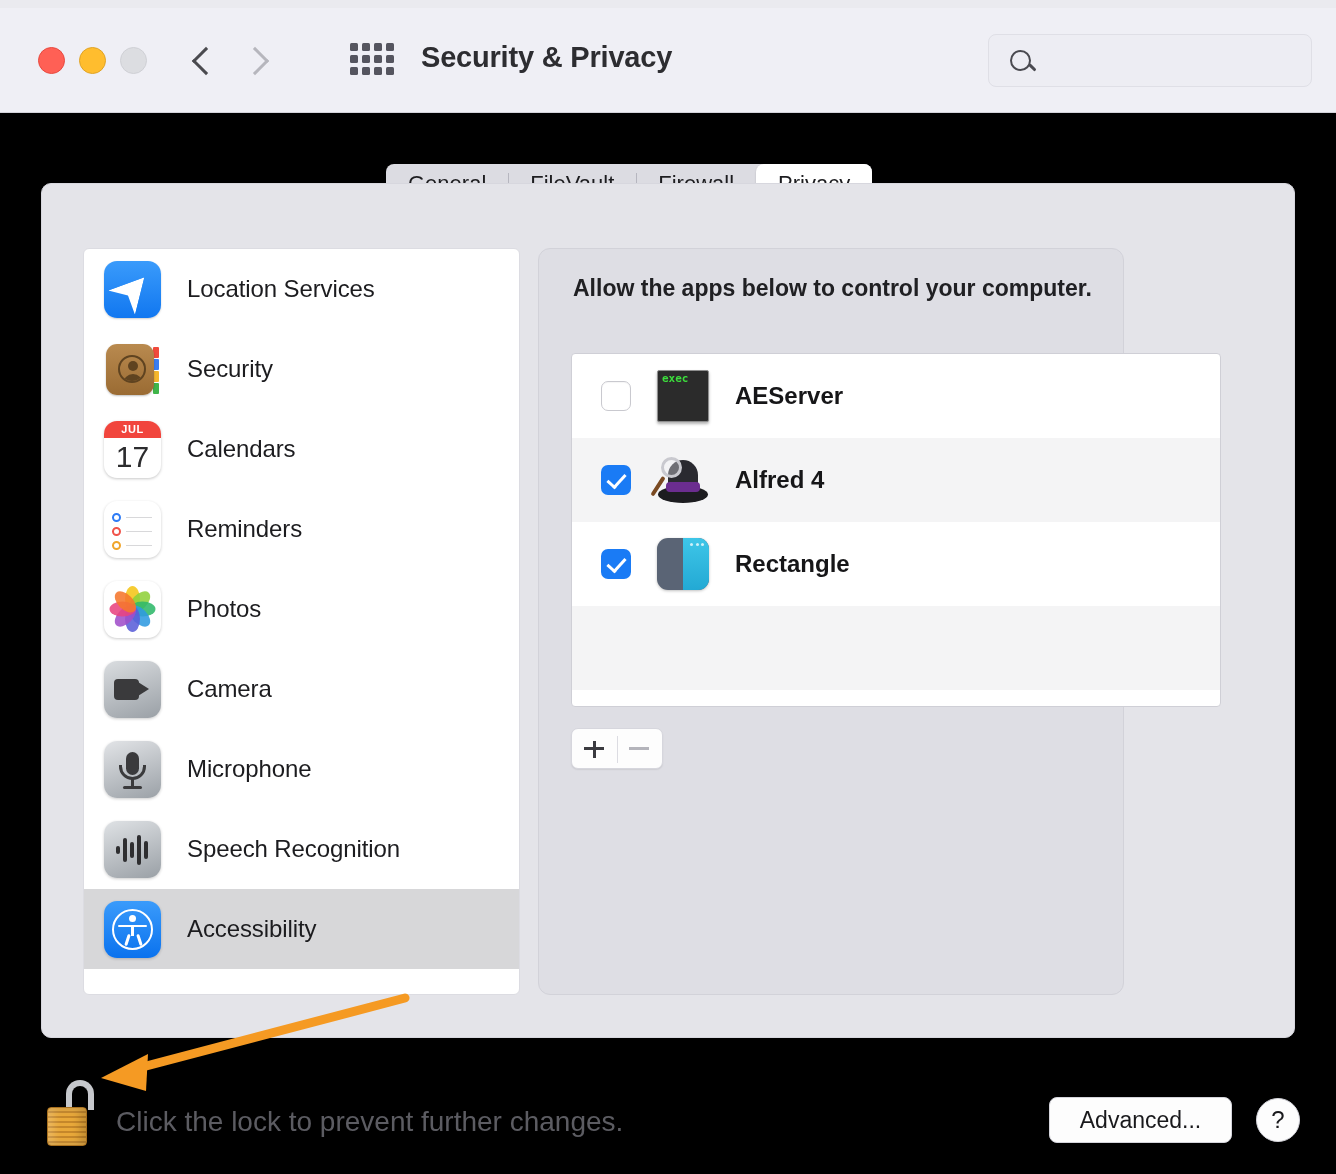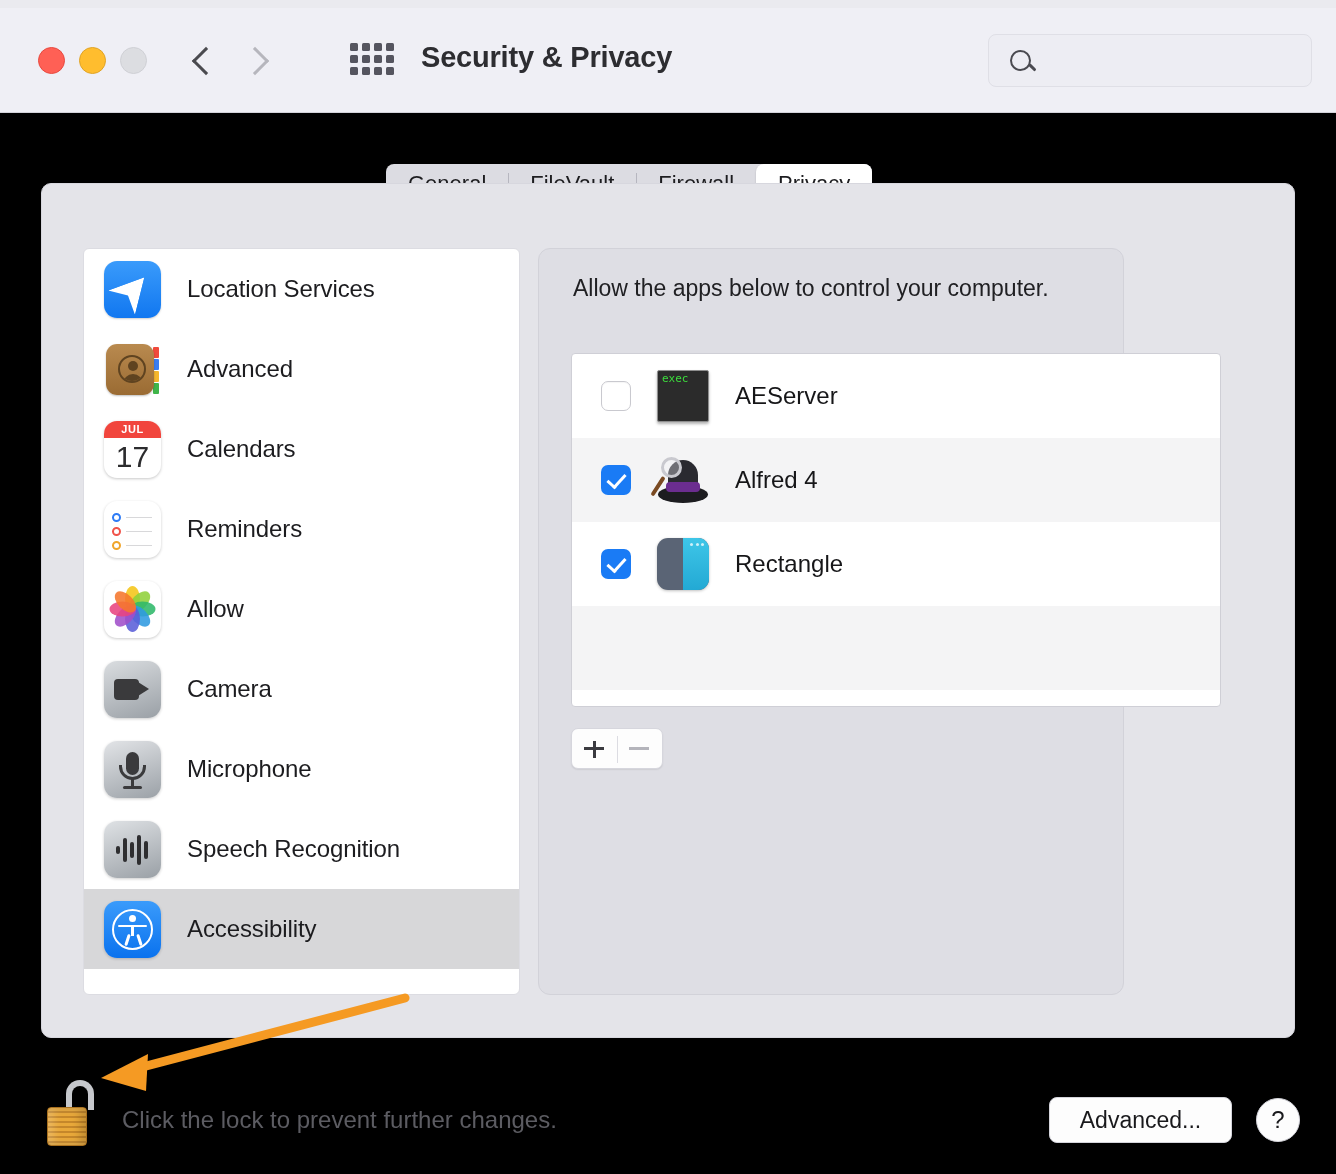--- a/index.html
+++ b/index.html
@@ -385,20 +385,21 @@
   
   .rightpane {
     position: absolute;
     top: 64px;
     left: 496px;
     width: 586px;
     height: 747px;
     background: #dedee4;
     border: 1px solid #d2d2d9;
     border-radius: 12px;
+    font-weight: bold;
   }
   .pane-desc {
     position: absolute;
     top: 26px;
     left: 34px;
     font-size: 23px;
     color: #202023;
   }
 
   .applist {
@@ -574,23 +575,23 @@
     background: repeating-linear-gradient(
         180deg,
         #e8a83a 0px, #e8a83a 3px,
         #c5872a 3px, #c5872a 5px);
     border: 1.5px solid #a8701f;
     border-radius: 4px;
     box-shadow: inset -6px 0 8px rgba(0,0,0,.17), inset 6px 0 8px rgba(255,255,255,.18);
   }
   .lock-text {
     position: absolute;
-    left: 122px;
+    left: 116px;
     top: 1098px;
-    font-size: 24px;
+    font-size: 28px;
     color: #5c5c62;
   }
 
   .adv-btn {
     position: absolute;
     left: 1049px;
     top: 1089px;
     width: 183px;
     height: 46px;
     background: #fdfdfd;
@@ -685,21 +686,21 @@
       <div class="side-row">
         <span class="sicon ic-contacts">
           <span class="tabcol" style="top:6px;background:#f04a3c;"></span>
           <span class="tabcol" style="top:18px;background:#3a7df0;"></span>
           <span class="tabcol" style="top:30px;background:#f6b62c;"></span>
           <span class="tabcol" style="top:42px;background:#3fb54a;"></span>
           <span class="book">
               <span class="avatar"></span>
             </span>
         </span>
-        <span class="side-label">Advanced</span>
+        <span class="side-label">Security</span>
       </div>
 
       <div class="side-row">
         <span class="sicon ic-cal">
           <span class="cal-top">JUL</span>
           <span class="cal-day">17</span>
         </span>
         <span class="side-label">Calendars</span>
       </div>
 
@@ -725,21 +726,21 @@
         <span class="sicon ic-photos">
           <span class="pet" style="background:#f5c518;transform:rotate(0deg)   translateY(-10px);"></span>
           <span class="pet" style="background:#8fd03a;transform:rotate(45deg)  translateY(-10px);"></span>
           <span class="pet" style="background:#2fb86a;transform:rotate(90deg)  translateY(-10px);"></span>
           <span class="pet" style="background:#2f9ae0;transform:rotate(135deg) translateY(-10px);"></span>
           <span class="pet" style="background:#5a5fd8;transform:rotate(180deg) translateY(-10px);"></span>
           <span class="pet" style="background:#a14ec9;transform:rotate(225deg) translateY(-10px);"></span>
           <span class="pet" style="background:#e8437f;transform:rotate(270deg) translateY(-10px);"></span>
           <span class="pet" style="background:#f5762c;transform:rotate(315deg) translateY(-10px);"></span>
         </span>
-        <span class="side-label">Allow</span>
+        <span class="side-label">Photos</span>
       </div>
 
       <div class="side-row">
         <span class="sicon ic-cam"></span>
         <span class="side-label">Camera</span>
       </div>
 
       <div class="side-row">
         <span class="sicon ic-mic">
           <span class="cap"></span>

